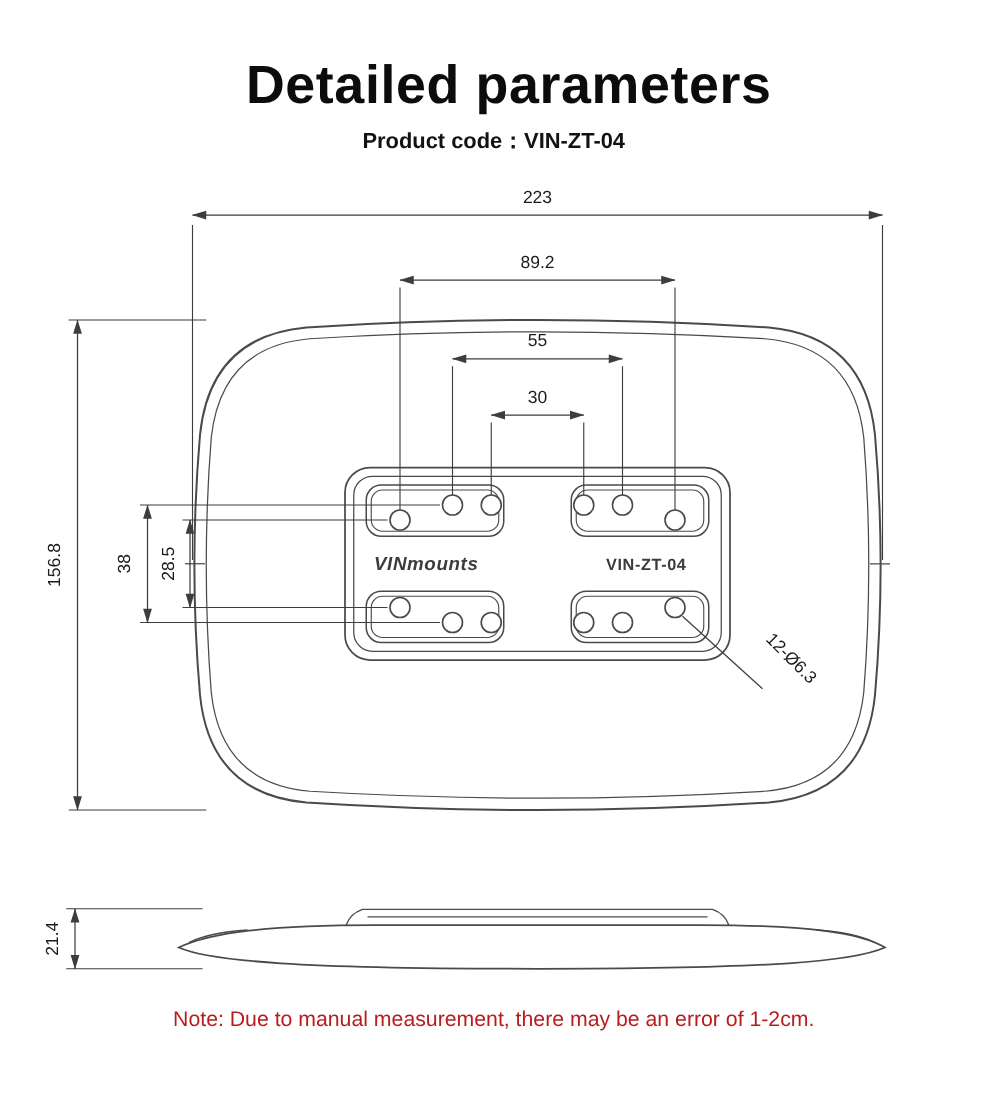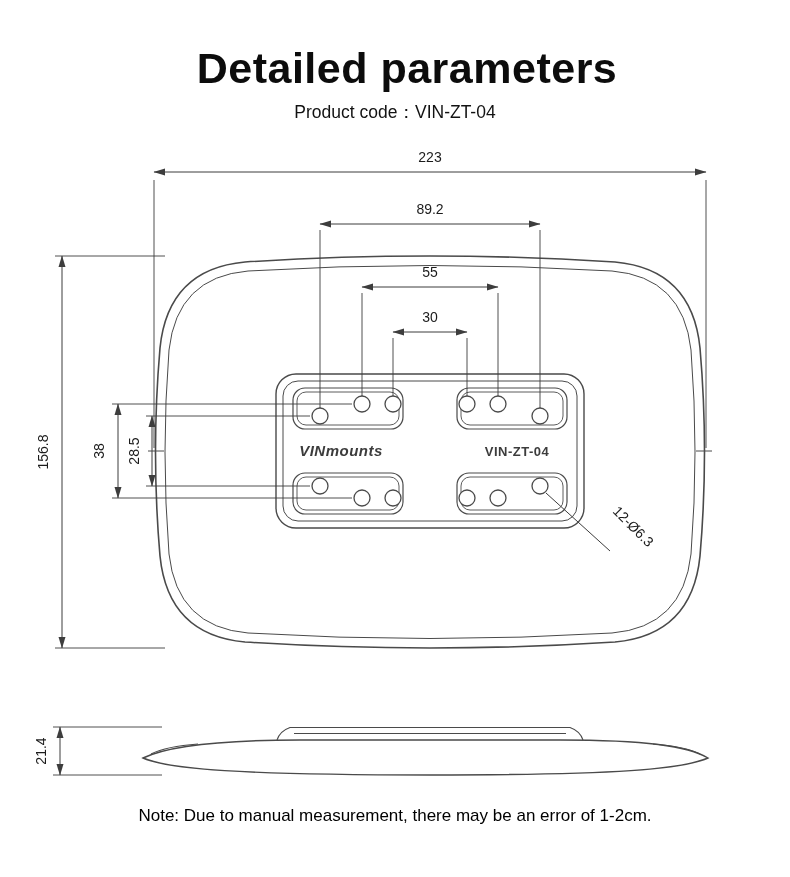--- a/index.html
+++ b/index.html
@@ -7,26 +7,26 @@
     position:relative; width:790px; height:877px; background:#ffffff;
     font-family:"Liberation Sans", sans-serif; overflow:hidden;
   }
   .title {
     margin:12px; position:absolute; top:32px; left:0; width:100%;
     text-align:center; font-size:43px; font-weight:bold; color:#0c0c0c;
     letter-spacing:0.5px;
   }
   .product-code {
     position:absolute; top:100px; left:0; width:100%;
-    text-align:center; font-size:17.5px; font-weight:normal; color:#121212;
+    text-align:center; font-size:17.5px; font-weight:bold; color:#121212;
   }
   .drawing { position:absolute; top:0; left:0; }
   .note {
     position:absolute; top:801px; left:0; width:100%;
-    text-align:center; font-size:17px; color:#000000; line-height:1.75;
+    text-align:center; font-size:17px; color:#b91c1c; line-height:1.75;
   }
   
   .plate   { fill:#ffffff; stroke:#4a4a4a; stroke-width:1.6; }
   .inner   { fill:none;    stroke:#4a4a4a; stroke-width:1;   }
   .block   { fill:#ffffff; stroke:#4a4a4a; stroke-width:1.4; }
   .block2  { fill:none;    stroke:#4a4a4a; stroke-width:1;   }
   .pad     { fill:#ffffff; stroke:#4a4a4a; stroke-width:1.2; }
   .pad2    { fill:none;    stroke:#4a4a4a; stroke-width:0.9; }
   .hole    { fill:#ffffff; stroke:#4a4a4a; stroke-width:1.3; }
   .profile { fill:#ffffff; stroke:#4a4a4a; stroke-width:1.4; }

